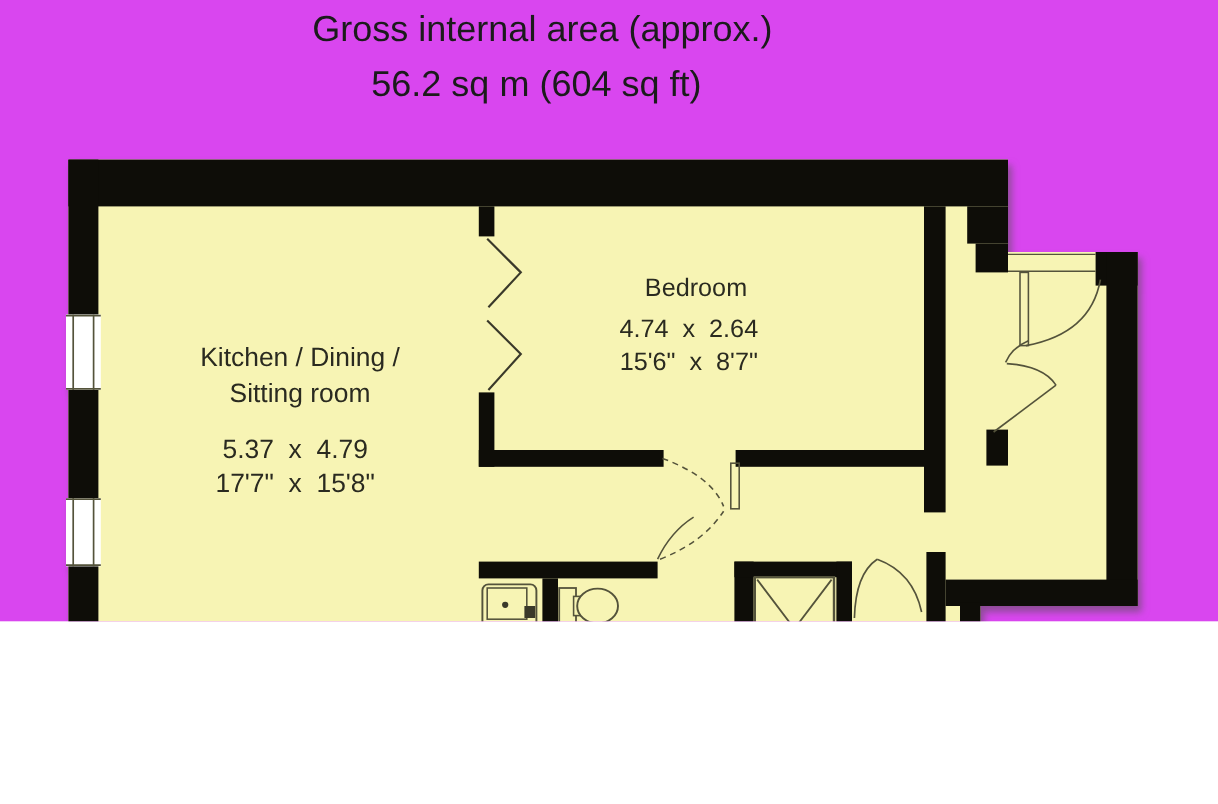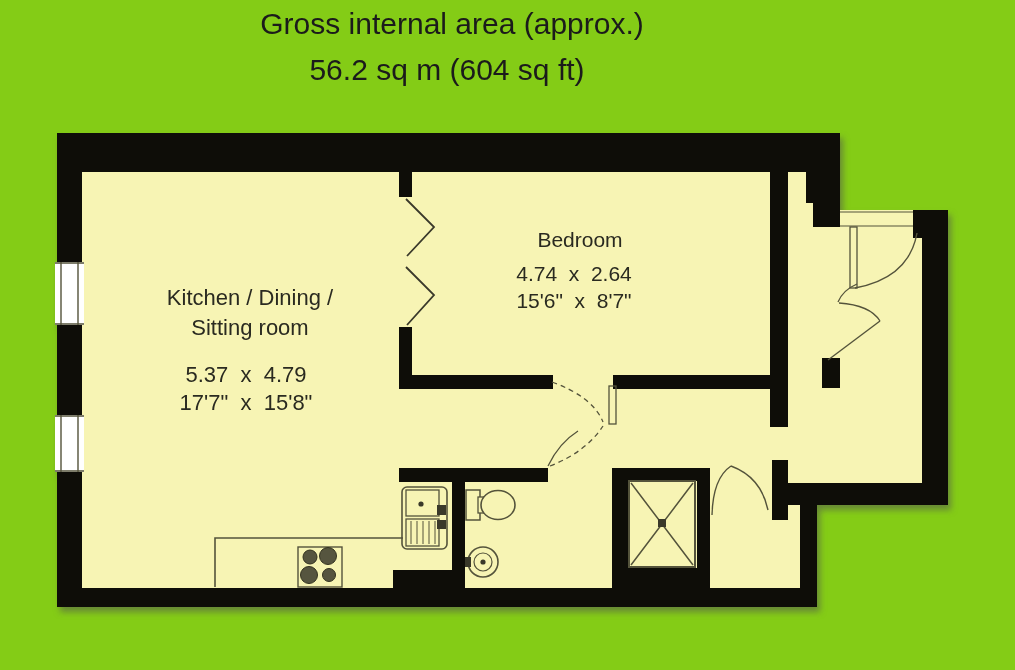--- a/index.html
+++ b/index.html
@@ -5,21 +5,21 @@
   html,body{margin:0;padding:0;background:#ffffff;}
   :root{
     --floor:#f7f4b4;
     --wall:#0e0d08;
     --line:#54533b;
     --dark:#3a392a;
     --text:#2a2a20;
     --title:#1b1b1b;
   }
   .stage{
-    position:relative;width:1015px;height:670px;background:#84cc16;
+    position:relative;width:1015px;height:518px;background:#d946ef;
     font-family:"Liberation Sans", sans-serif;overflow:hidden;
   }
   svg{position:absolute;left:0;top:0;}
   .building{filter:drop-shadow(3px 5px 3px rgba(80,80,80,0.55));}
   text{fill:var(--text);}
   .title-line{fill:var(--title);font-size:30px;}
   .room-name{font-size:22px;}
   .room-dim{font-size:22px;}
   .bed-name{font-size:21px;}
   .bed-dim{font-size:21px;}

